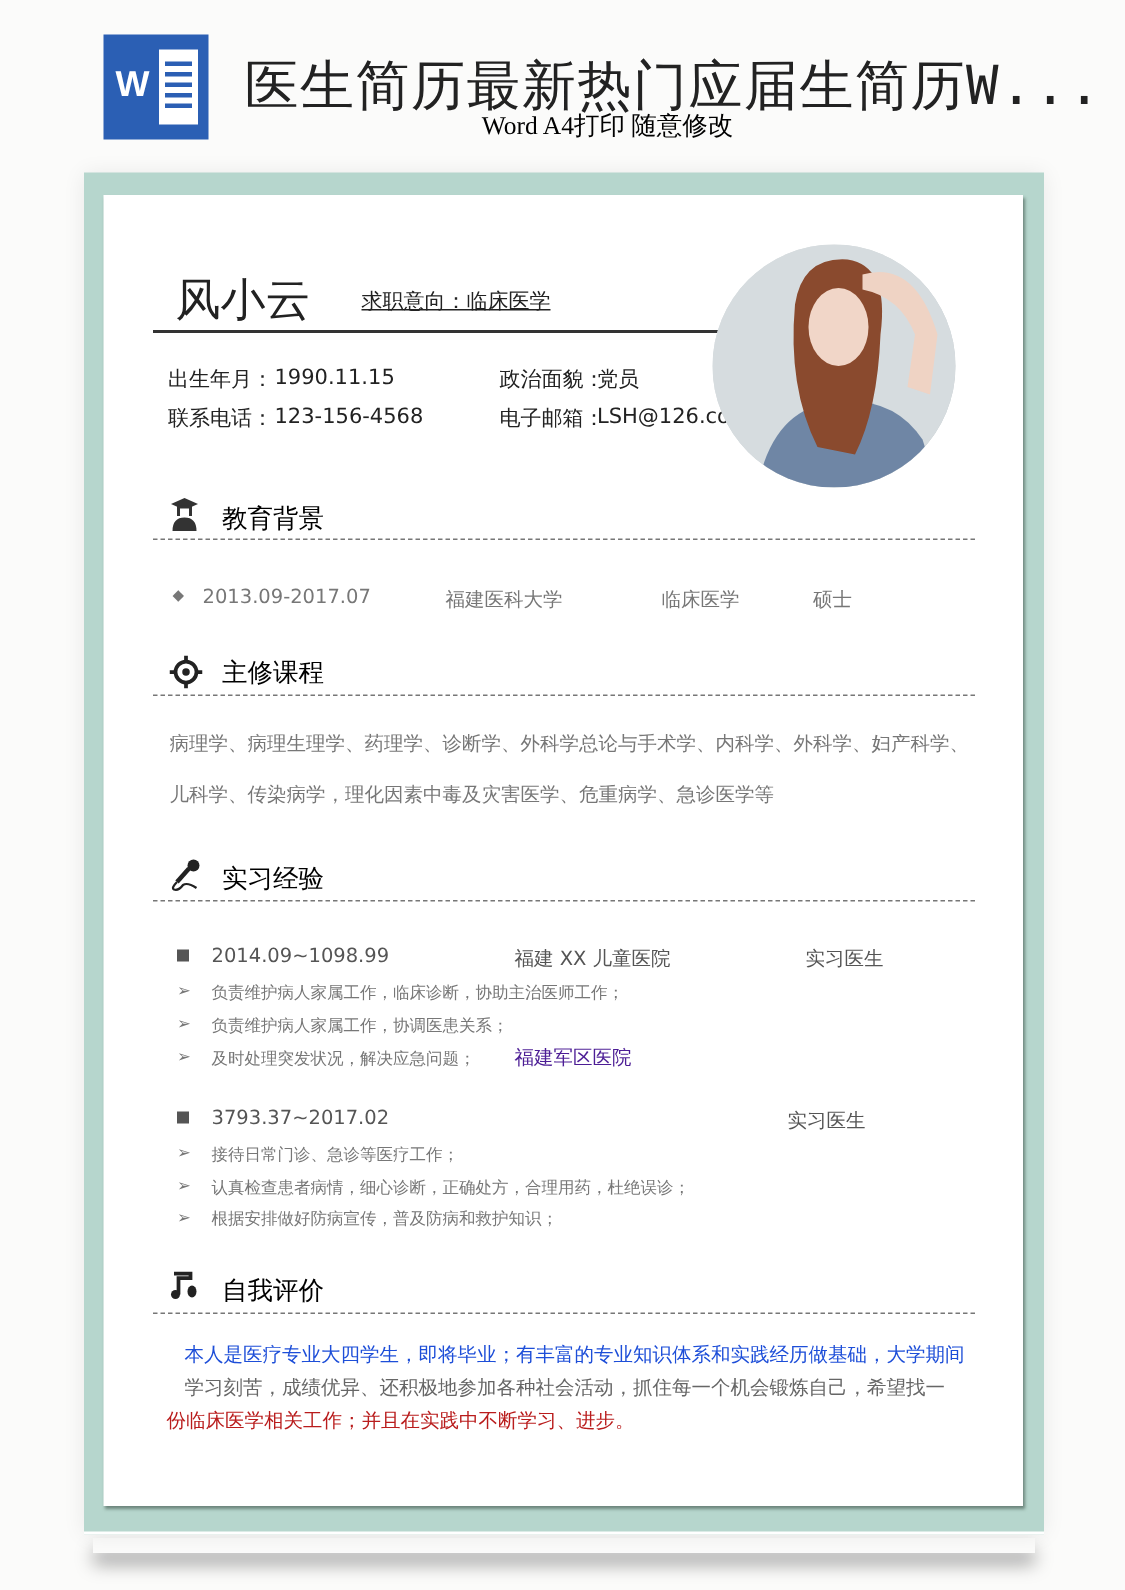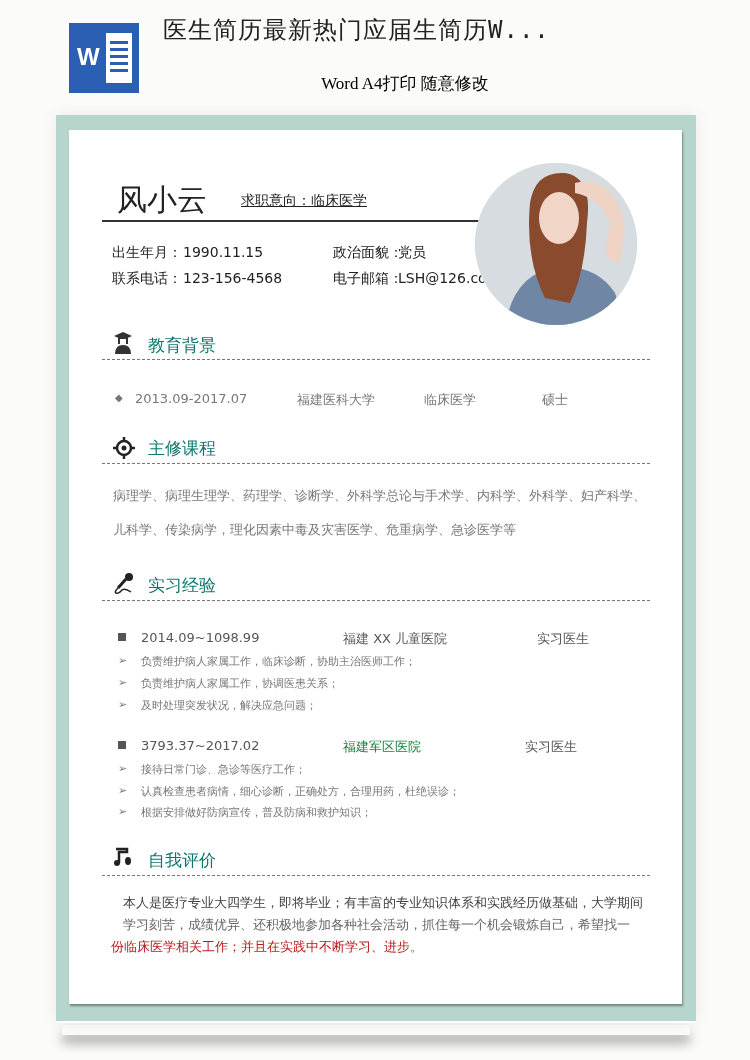--- a/index.html
+++ b/index.html
@@ -1,32 +1,32 @@
 <!DOCTYPE html>
 <html><head>
 <meta charset="utf-8">
 <style>
   html,body{margin:0;padding:0;}
   body{width:750px;height:1060px;background:#fbfbfa;position:relative;overflow:hidden;font-family:"DejaVu Sans","Liberation Sans",sans-serif;}
   .hdr-icon{position:absolute;left:69px;top:23px;width:70px;height:70px;background:#2b5fb4;}
   .hdr-icon .doc{position:absolute;left:37px;top:10px;width:26px;height:50px;background:#fff;}
   .hdr-icon .doc i{position:absolute;left:4px;width:18px;height:3px;background:#2b5fb4;}
   .hdr-icon .w{position:absolute;left:8px;top:20px;width:32px;height:32px;color:#fff;font-weight:bold;font-size:24px;font-family:"Liberation Sans",sans-serif;}
-  .hdr-title{position:absolute;left:163px;top:14px;font-size:24px;color:#222;letter-spacing:1px;font-family:"DejaVu Sans Mono",monospace;white-space:nowrap;}
+  .hdr-title{position:absolute;left:163px;top:33px;font-size:36px;color:#222;letter-spacing:1px;font-family:"DejaVu Sans Mono",monospace;white-space:nowrap;}
   .hdr-sub{position:absolute;left:300px;top:72px;width:210px;text-align:center;font-size:17px;color:#000000;font-family:Liberation Serif, serif;white-space:nowrap;}
   .frame-shadow{position:absolute;left:62px;top:1025px;width:628px;height:10px;box-shadow:0 8px 12px rgba(0,0,0,.35);}
   .frame{position:absolute;left:56px;top:115px;width:640px;height:906px;background:#b6d6cd;border-bottom:2px solid #fff;box-shadow:0 0 14px rgba(0,0,0,.08);}
   .card{position:absolute;left:69px;top:130px;width:613px;height:874px;background:#fff;box-shadow:1px 2px 2px rgba(60,80,70,.6);}
   .abs{position:absolute;}
   .name{left:117px;top:180px;font-size:30px;color:#222;font-family:"DejaVu Serif",serif;}
   .intent{left:241px;top:192px;font-size:14px;color:#222;text-decoration:underline;}
   .name-line{left:102px;top:220px;width:378px;height:2px;background:#333;}
   .info{font-size:14px;color:#222;}
   .photo{left:475px;top:163px;width:162px;height:162px;border-radius:50%;overflow:hidden;background:linear-gradient(135deg,#dfe3e4,#b9c2c6);}
-  .sec-title{font-size:17px;color:#0f766e;}
+  .sec-title{font-size:17px;color:#000000;}
   .sec-line{left:102px;width:548px;height:0;border-top:1px dashed #777;}
   .sec-icon{color:#222;}
   .gray{color:#777;}
   .t13{font-size:13px;}
   .t12{font-size:11px;}
 </style>
 </head>
 <body>
 
 <div class="hdr-icon">
@@ -75,21 +75,21 @@
       <rect x="5" y="5" width="10" height="7" fill="#333"></rect>
       <rect x="7" y="7" width="6" height="5" fill="#fff"></rect>
       <path d="M2 22 Q2 13 10 13 Q18 13 18 22Z" fill="#333"></path>
     </svg>
 </div>
 <div class="abs sec-title" style="left:148px;top:334px">教育背景</div>
 <div class="abs sec-line" style="top:359px"></div>
 <div class="abs gray" style="left:115px;top:392px;font-size:10px">◆</div>
 <div class="abs gray t13" style="left:135px;top:391px">2013.09-2017.07</div>
 <div class="abs gray t13" style="left:297px;top:391px">福建医科大学</div>
-<div class="abs gray t13" style="left:424px;top:391px">临床医学</div>
+<div class="abs gray t13" style="left:441px;top:391px">临床医学</div>
 <div class="abs gray t13" style="left:542px;top:391px">硕士</div>
 
 <div class="abs sec-icon" style="left:113px;top:437px">
   <svg width="22" height="22" viewBox="0 0 22 22">
       <circle cx="11" cy="11" r="7" fill="none" stroke="#222" stroke-width="2.5"></circle>
       <circle cx="11" cy="11" r="2.5" fill="#222"></circle>
       <path d="M11 0V5M11 17V22M0 11H5M17 11H22" stroke="#222" stroke-width="2.5"></path>
     </svg>
 </div>
 <div class="abs sec-title" style="left:148px;top:437px">主修课程</div>
@@ -113,33 +113,33 @@
 <div class="abs gray t13" style="left:537px;top:630px;color:#555">实习医生</div>
 <div class="abs gray t12" style="left:118px;top:654px">➢</div>
 <div class="abs gray t12" style="left:141px;top:654px">负责维护病人家属工作，临床诊断，协助主治医师工作；</div>
 <div class="abs gray t12" style="left:118px;top:676px">➢</div>
 <div class="abs gray t12" style="left:141px;top:676px">负责维护病人家属工作，协调医患关系；</div>
 <div class="abs gray t12" style="left:118px;top:698px">➢</div>
 <div class="abs gray t12" style="left:141px;top:698px">及时处理突发状况，解决应急问题；</div>
 
 <div class="abs" style="left:118px;top:741px;width:8px;height:8px;background:#555"></div>
 <div class="abs gray t13" style="left:141px;top:738px;color:#555">3793.37~2017.02</div>
-<div class="abs gray t13" style="left:343px;top:738px;color:#15803d">福建军区医院</div>
+<div class="abs gray t13" style="left:343px;top:696px;color:#4c1d95">福建军区医院</div>
 <div class="abs gray t13" style="left:525px;top:738px;color:#555">实习医生</div>
 <div class="abs gray t12" style="left:118px;top:762px">➢</div>
 <div class="abs gray t12" style="left:141px;top:762px">接待日常门诊、急诊等医疗工作；</div>
 <div class="abs gray t12" style="left:118px;top:784px">➢</div>
 <div class="abs gray t12" style="left:141px;top:784px">认真检查患者病情，细心诊断，正确处方，合理用药，杜绝误诊；</div>
 <div class="abs gray t12" style="left:118px;top:805px">➢</div>
 <div class="abs gray t12" style="left:141px;top:805px">根据安排做好防病宣传，普及防病和救护知识；</div>
 
 <div class="abs sec-icon" style="left:113px;top:847px">
   <svg width="20" height="20" viewBox="0 0 20 20">
       <path d="M3 2 H14 V5 H6 V16" stroke="#222" stroke-width="2.5" fill="none"></path>
       <circle cx="4" cy="16" r="3" fill="#222"></circle>
       <ellipse cx="15" cy="14" rx="3" ry="4" fill="#222"></ellipse>
     </svg>
 </div>
 <div class="abs sec-title" style="left:148px;top:849px">自我评价</div>
 <div class="abs sec-line" style="top:875px"></div>
-<div class="abs gray t13" style="left:123px;top:894px;white-space:nowrap;color:#404040">本人是医疗专业大四学生，即将毕业；有丰富的专业知识体系和实践经历做基础，大学期间</div>
+<div class="abs gray t13" style="left:123px;top:894px;white-space:nowrap;color:#1d4ed8">本人是医疗专业大四学生，即将毕业；有丰富的专业知识体系和实践经历做基础，大学期间</div>
 <div class="abs gray t13" style="left:123px;top:916px;white-space:nowrap;color:#666">学习刻苦，成绩优异、还积极地参加各种社会活动，抓住每一个机会锻炼自己，希望找一</div>
 <div class="abs gray t13" style="left:111px;top:938px;white-space:nowrap;color:#b91c1c">份临床医学相关工作；并且在实践中不断学习、进步。</div>
 
 </body></html>

